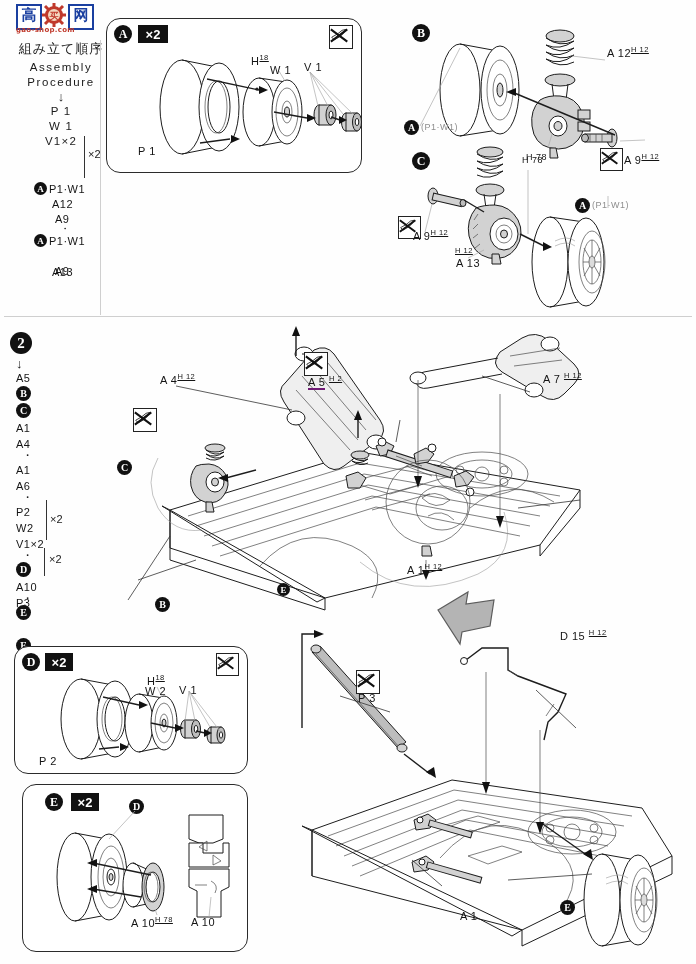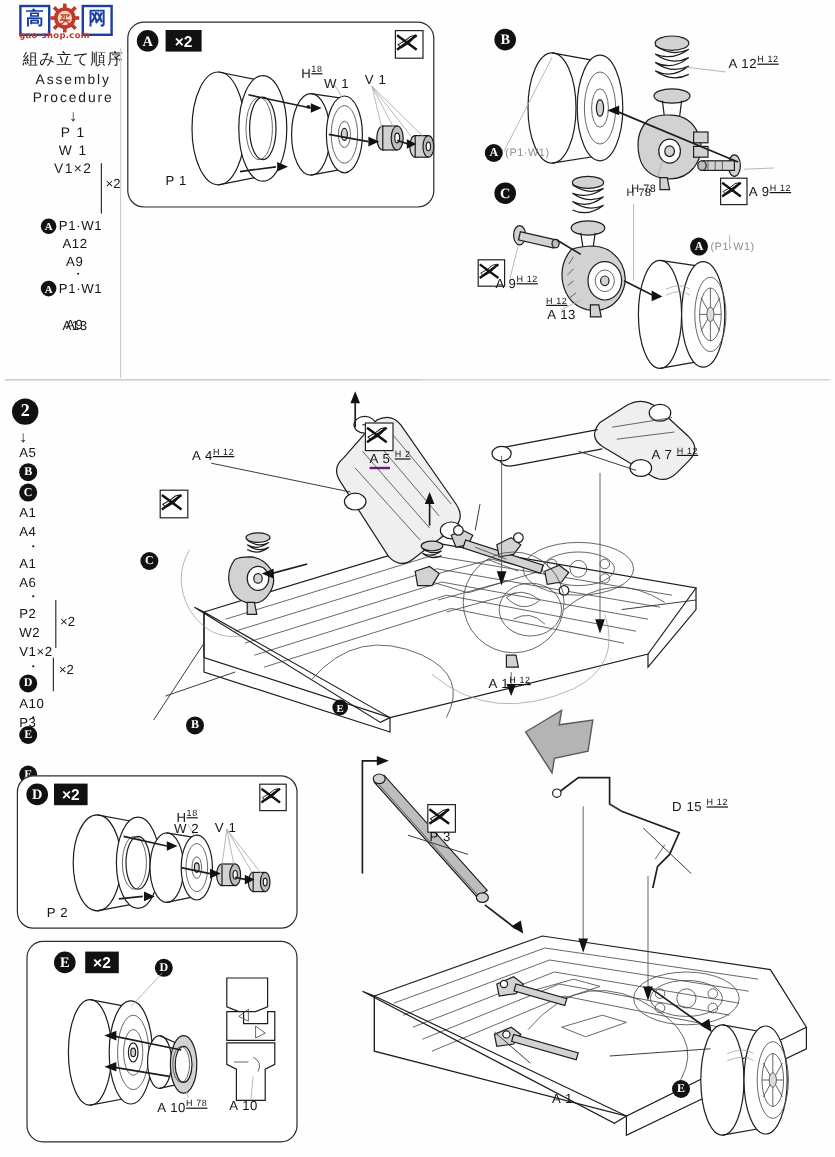--- a/index.html
+++ b/index.html
@@ -637,17 +637,17 @@
     <path class="leader" d="M236 250 L320 244"></path>
   </svg>
 
   <div class="nogluebox" style="left:356px;top:670px;width:22px;height:22px;">
     <svg width="19" height="19" viewBox="0 0 22 22">
       <path class="ln" d="M2 13 L9 9 L14 5 L18 4 L16 8 L12 12 L5 16 Z" fill="#fff"></path>
       <path d="M1 4 L20 18 M20 4 L1 18" stroke="#111" stroke-width="2.4" fill="none"></path>
     </svg>
   </div>
   <div class="lbl" style="left:358px;top:692px;">P 3</div>
-  <div class="lbl" style="left:560px;top:664px;"><span>D 15</span>&nbsp;<span class="supu">H 12</span></div>
+  <div class="lbl" style="left:560px;top:628px;"><span>D 15</span>&nbsp;<span class="supu">H 12</span></div>
   <div class="lbl" style="left:460px;top:910px;">A 1</div>
   <div class="circ c15" style="left:560px;top:900px;">E</div>
 
 </div>
 
 </body></html>

